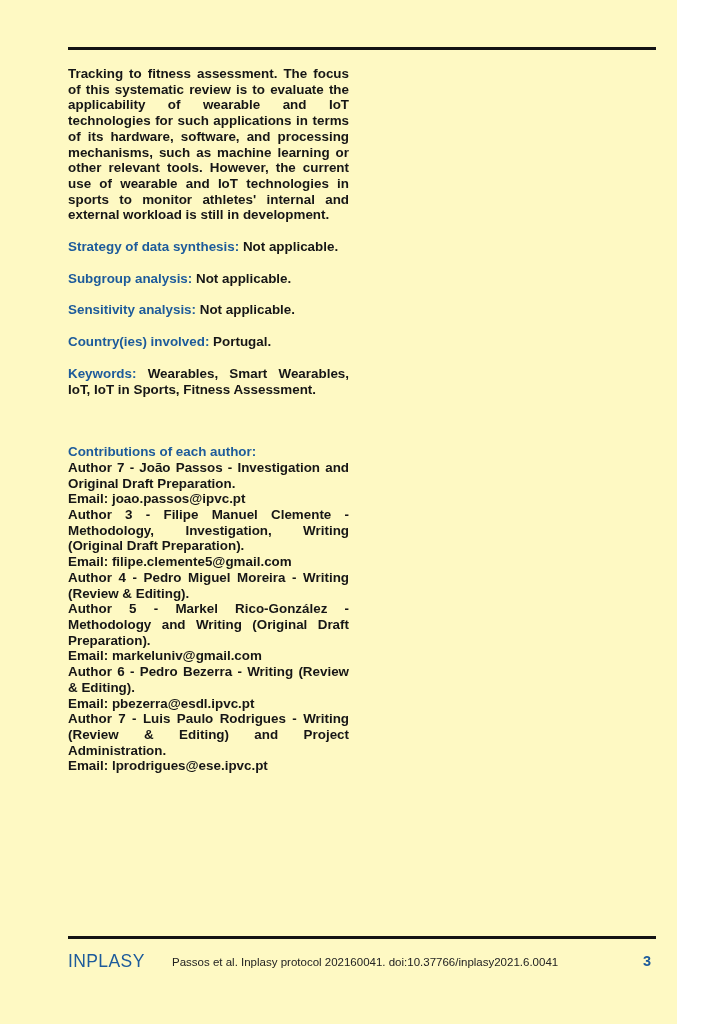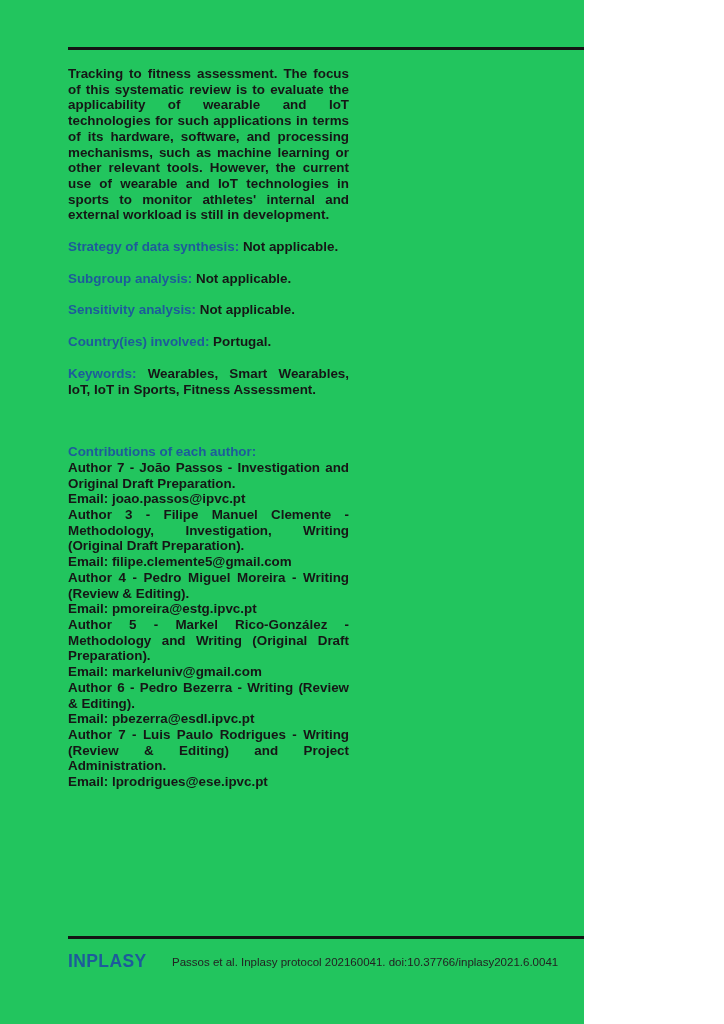--- a/index.html
+++ b/index.html
@@ -3,23 +3,23 @@
 <meta charset="utf-8">
 <style>
   :root {
     --accent: #1d5b9b;
     --ink: #161616;
   }
   * { margin: 0; padding: 0; box-sizing: border-box; }
   html, body { background: #ffffff; }
   .page {
     position: relative;
-    width: 584px;
+    width: 677px;
     height: 1024px;
-    background: #22c55e;
+    background: #fef9c3;
     overflow: hidden;
     font-family: "Liberation Sans", sans-serif;
   }
   .top-rule {
     position: absolute;
     left: 68px; top: 47px;
     width: 588px; height: 3px;
     background: #141414;
   }
   .content {
@@ -49,21 +49,21 @@
   .footer-rule {
     position: absolute;
     left: 68px; top: 936px;
     width: 588px; height: 3px;
     background: #141414;
   }
   .footer-logo {
     position: absolute;
     left: 68px; top: 951px;
     font-size: 17.5px;
-    font-weight: 700;
+    font-weight: 400;
     letter-spacing: 0.4px;
     color: var(--accent);
   }
   .footer-citation {
     position: absolute;
     left: 172px; top: 956px;
     font-size: 11.5px;
     color: #222222;
   }
   .footer-page {
@@ -96,21 +96,20 @@
 
     <p class="para"><span class="label">Keywords:</span> <span>Wearables, Smart Wearables, IoT, IoT in Sports, Fitness Assessment.</span></p>
 
     <div class="para contributions">
       <div class="label">Contributions of each author:</div>
       <div class="entry">Author 7 - João Passos - Investigation and Original Draft Preparation.</div>
       <div class="entry">Email: joao.passos@ipvc.pt</div>
       <div class="entry">Author 3 - Filipe Manuel Clemente - Methodology, Investigation, Writing (Original Draft Preparation).</div>
       <div class="entry">Email: filipe.clemente5@gmail.com</div>
       <div class="entry">Author 4 - Pedro Miguel Moreira - Writing (Review &amp; Editing).</div>
-      <div class="entry">Email: pmoreira@estg.ipvc.pt</div>
       <div class="entry">Author 5 - Markel Rico-González - Methodology and Writing (Original Draft Preparation).</div>
       <div class="entry">Email: markeluniv@gmail.com</div>
       <div class="entry">Author 6 - Pedro Bezerra - Writing (Review &amp; Editing).</div>
       <div class="entry">Email: pbezerra@esdl.ipvc.pt</div>
       <div class="entry">Author 7 - Luis Paulo Rodrigues - Writing (Review &amp; Editing) and Project Administration.</div>
       <div class="entry">Email: lprodrigues@ese.ipvc.pt</div>
     </div>
 
   </main>
 

